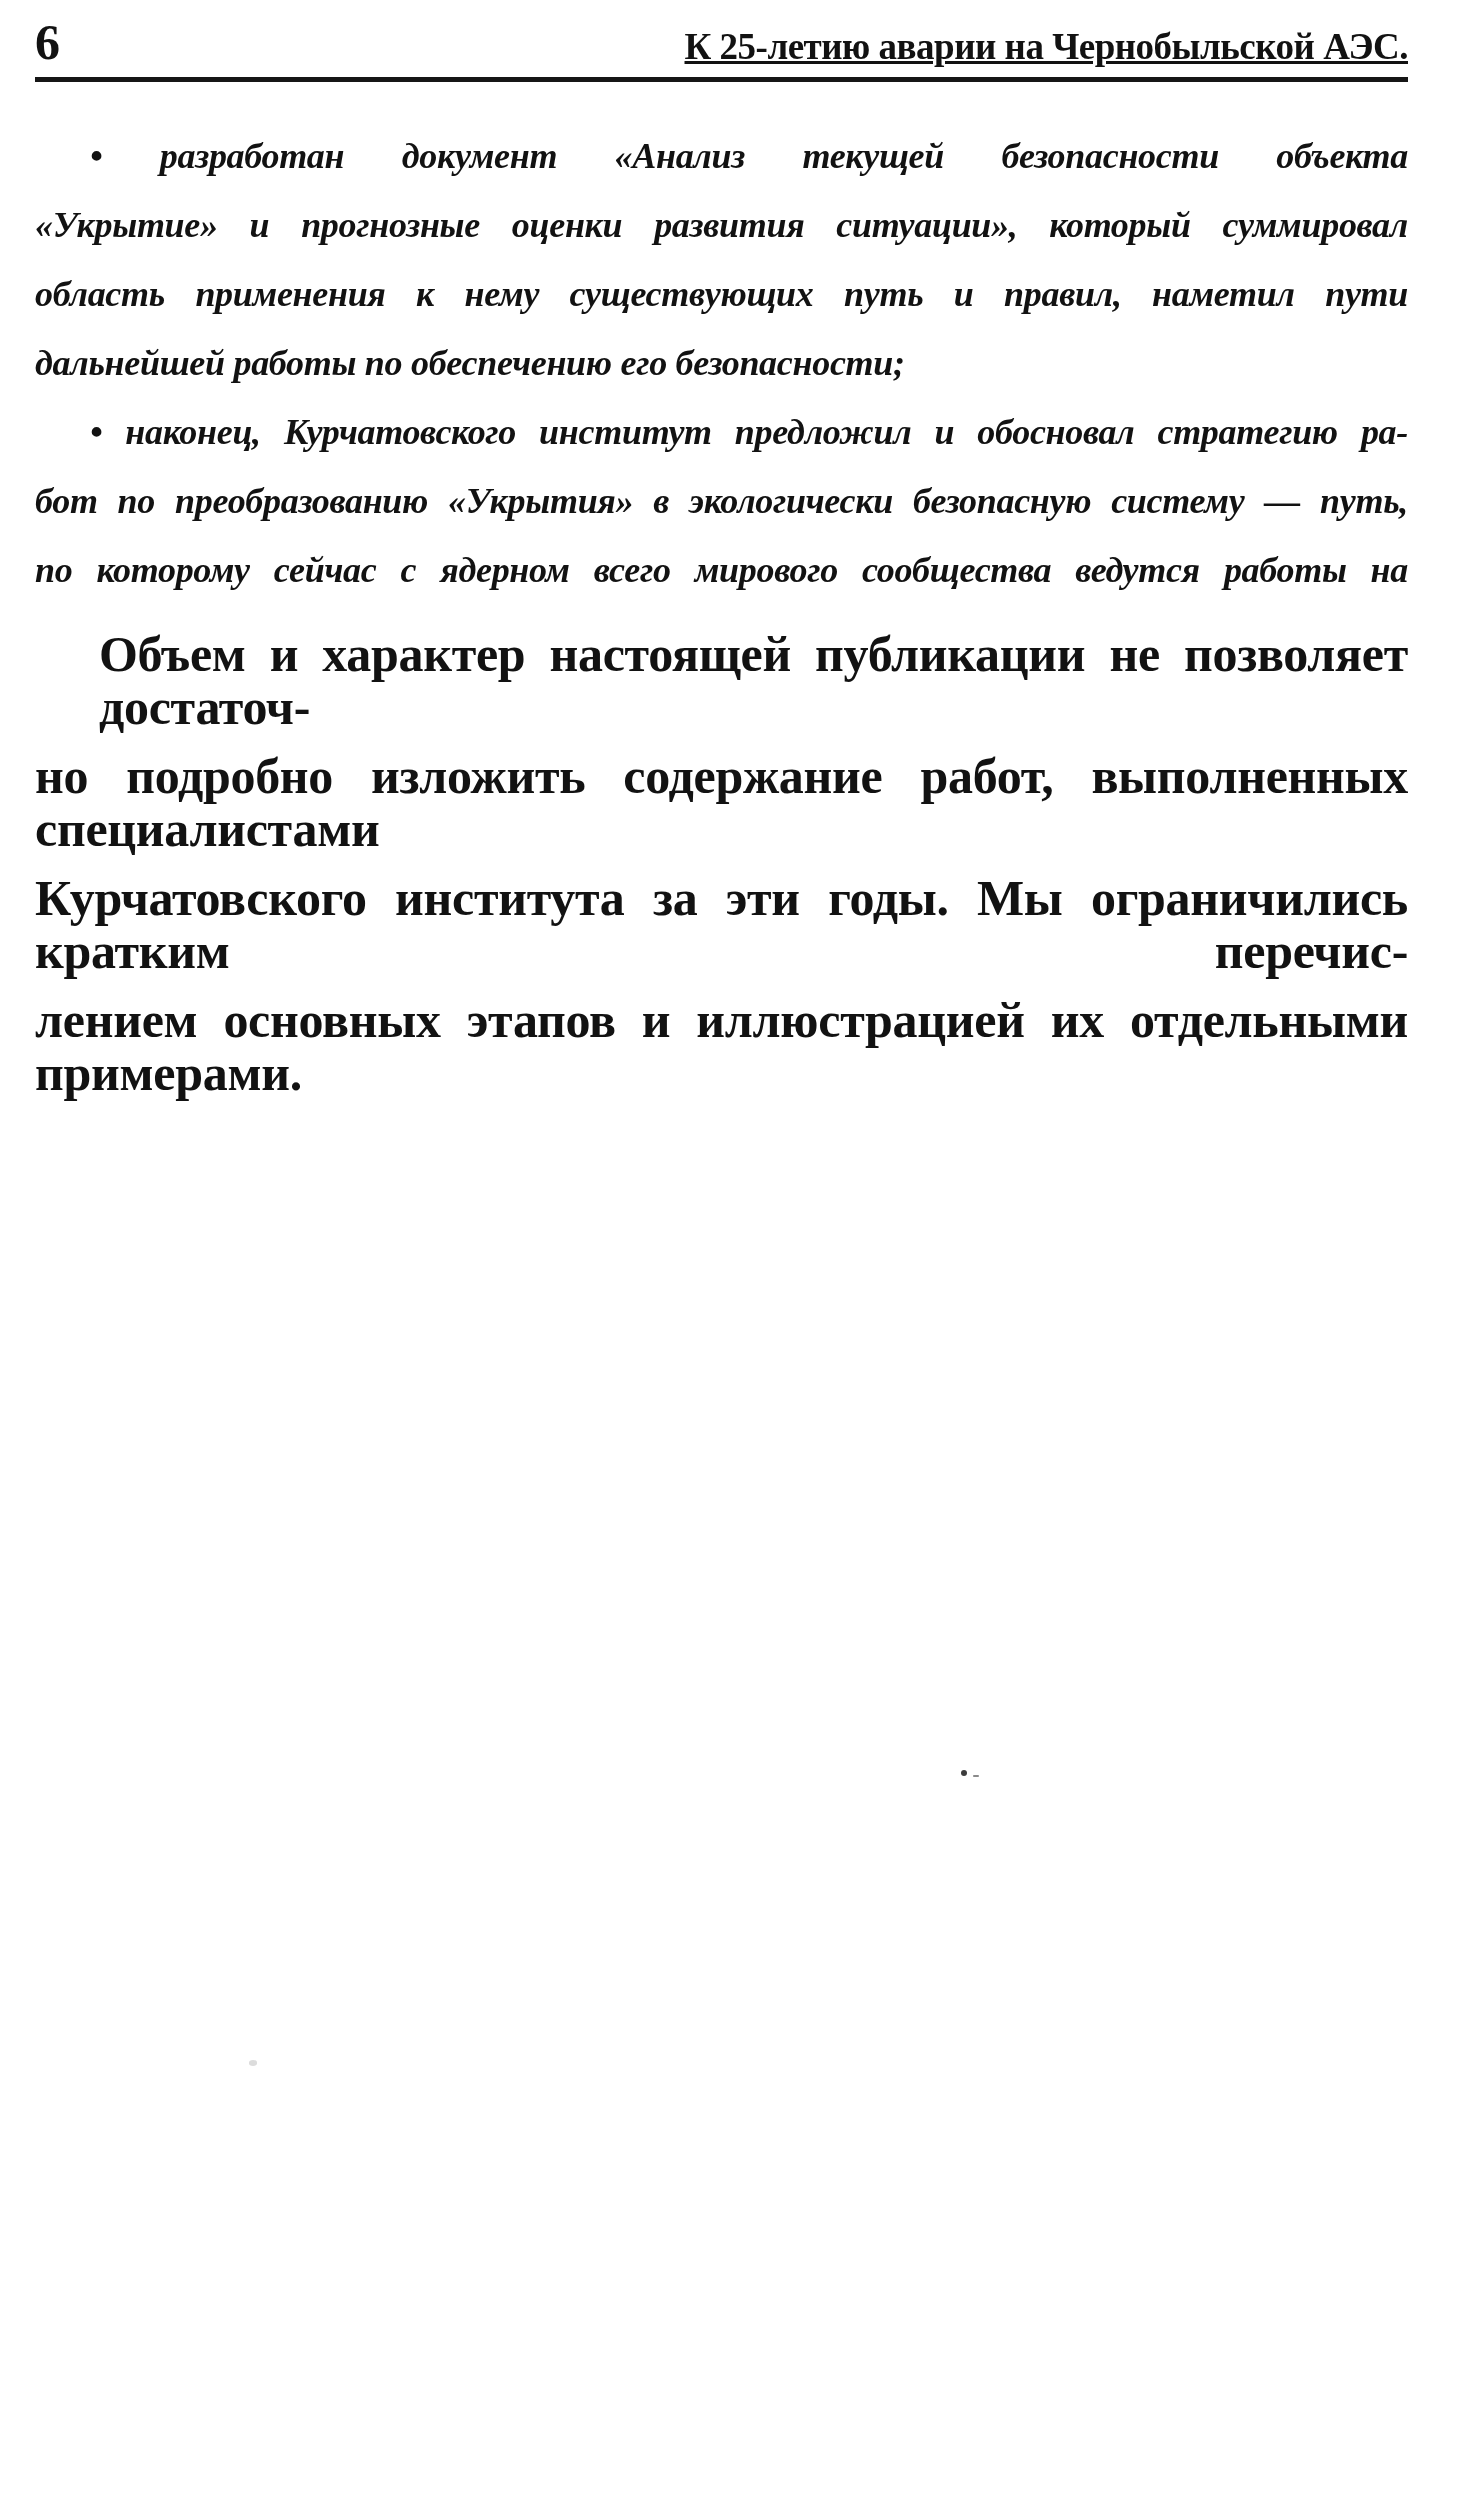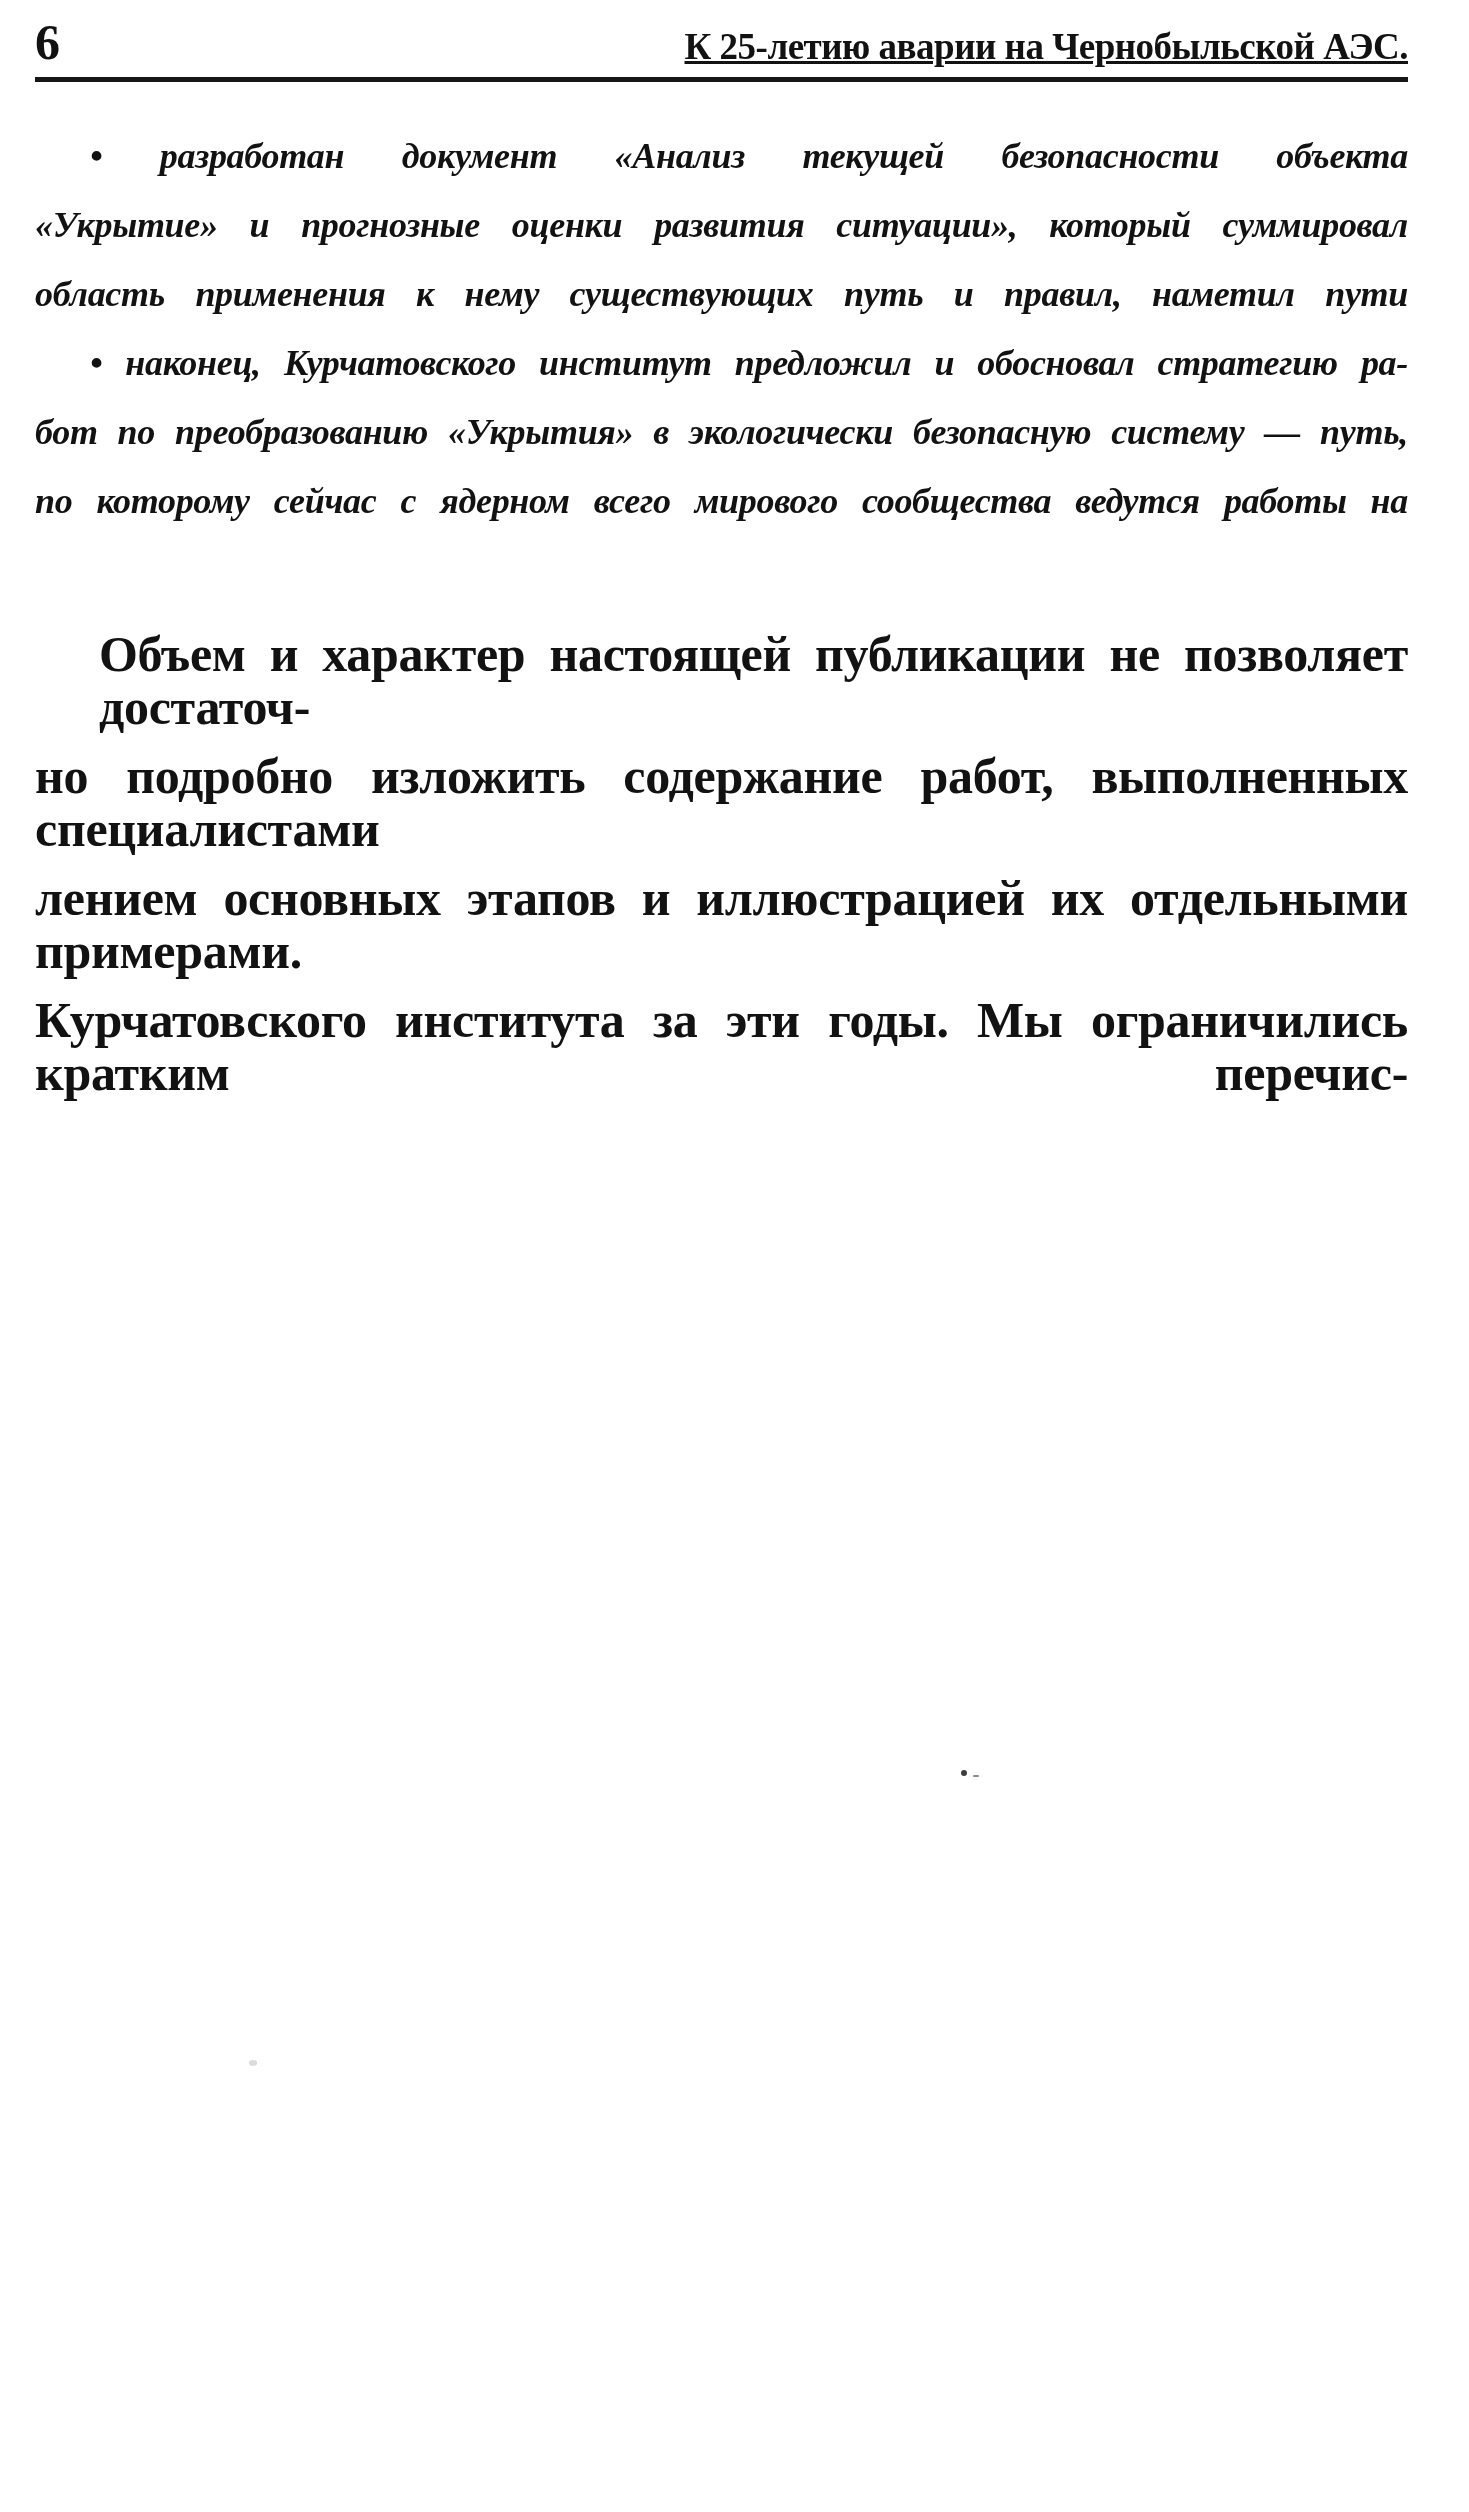--- a/index.html
+++ b/index.html
@@ -59,30 +59,31 @@
     <div class="pgnum">6</div>
     <div class="runtitle">К 25-летию аварии на Чернобыльской АЭС.</div>
   </div>
 
   <div class="rule"></div>
 
   <div class="block italicblock">
     <div class="line fl ind-b">•   разработан   документ   «Анализ   текущей   безопасности   объекта</div>
     <div class="line fl">«Укрытие» и прогнозные оценки развития ситуации», который суммировал</div>
     <div class="line fl">область применения к нему существующих путь и правил, наметил пути</div>
+    <div class="line ll">дальнейшей работы по обеспечению его безопасности;</div>
     <div class="line fl ind-b">• наконец, Курчатовского институт предложил и обосновал стратегию ра-</div>
     <div class="line fl">бот по преобразованию «Укрытия» в экологически безопасную систему — путь,</div>
     <div class="line fl">по которому сейчас с ядерном всего мирового сообщества ведутся работы на</div>
   </div>
 
   <div class="block bodyblock">
     <div class="line fl ind-p">Объем и характер настоящей публикации не позволяет достаточ-</div>
     <div class="line fl">но подробно изложить содержание работ, выполненных специалистами</div>
+    <div class="line fl">Курчатовского института за эти годы. Мы ограничились кратким перечис-</div>
     <div class="line ll">лением основных этапов и иллюстрацией их отдельными примерами.</div>
-    <div class="line fl">Курчатовского института за эти годы. Мы ограничились кратким перечис-</div>
   </div>
 
   <div class="speck speck-dot"></div>
   <div class="speck speck-dash"></div>
   <div class="speck speck-faint"></div>
 
 </div>
 
 
 </body></html>

